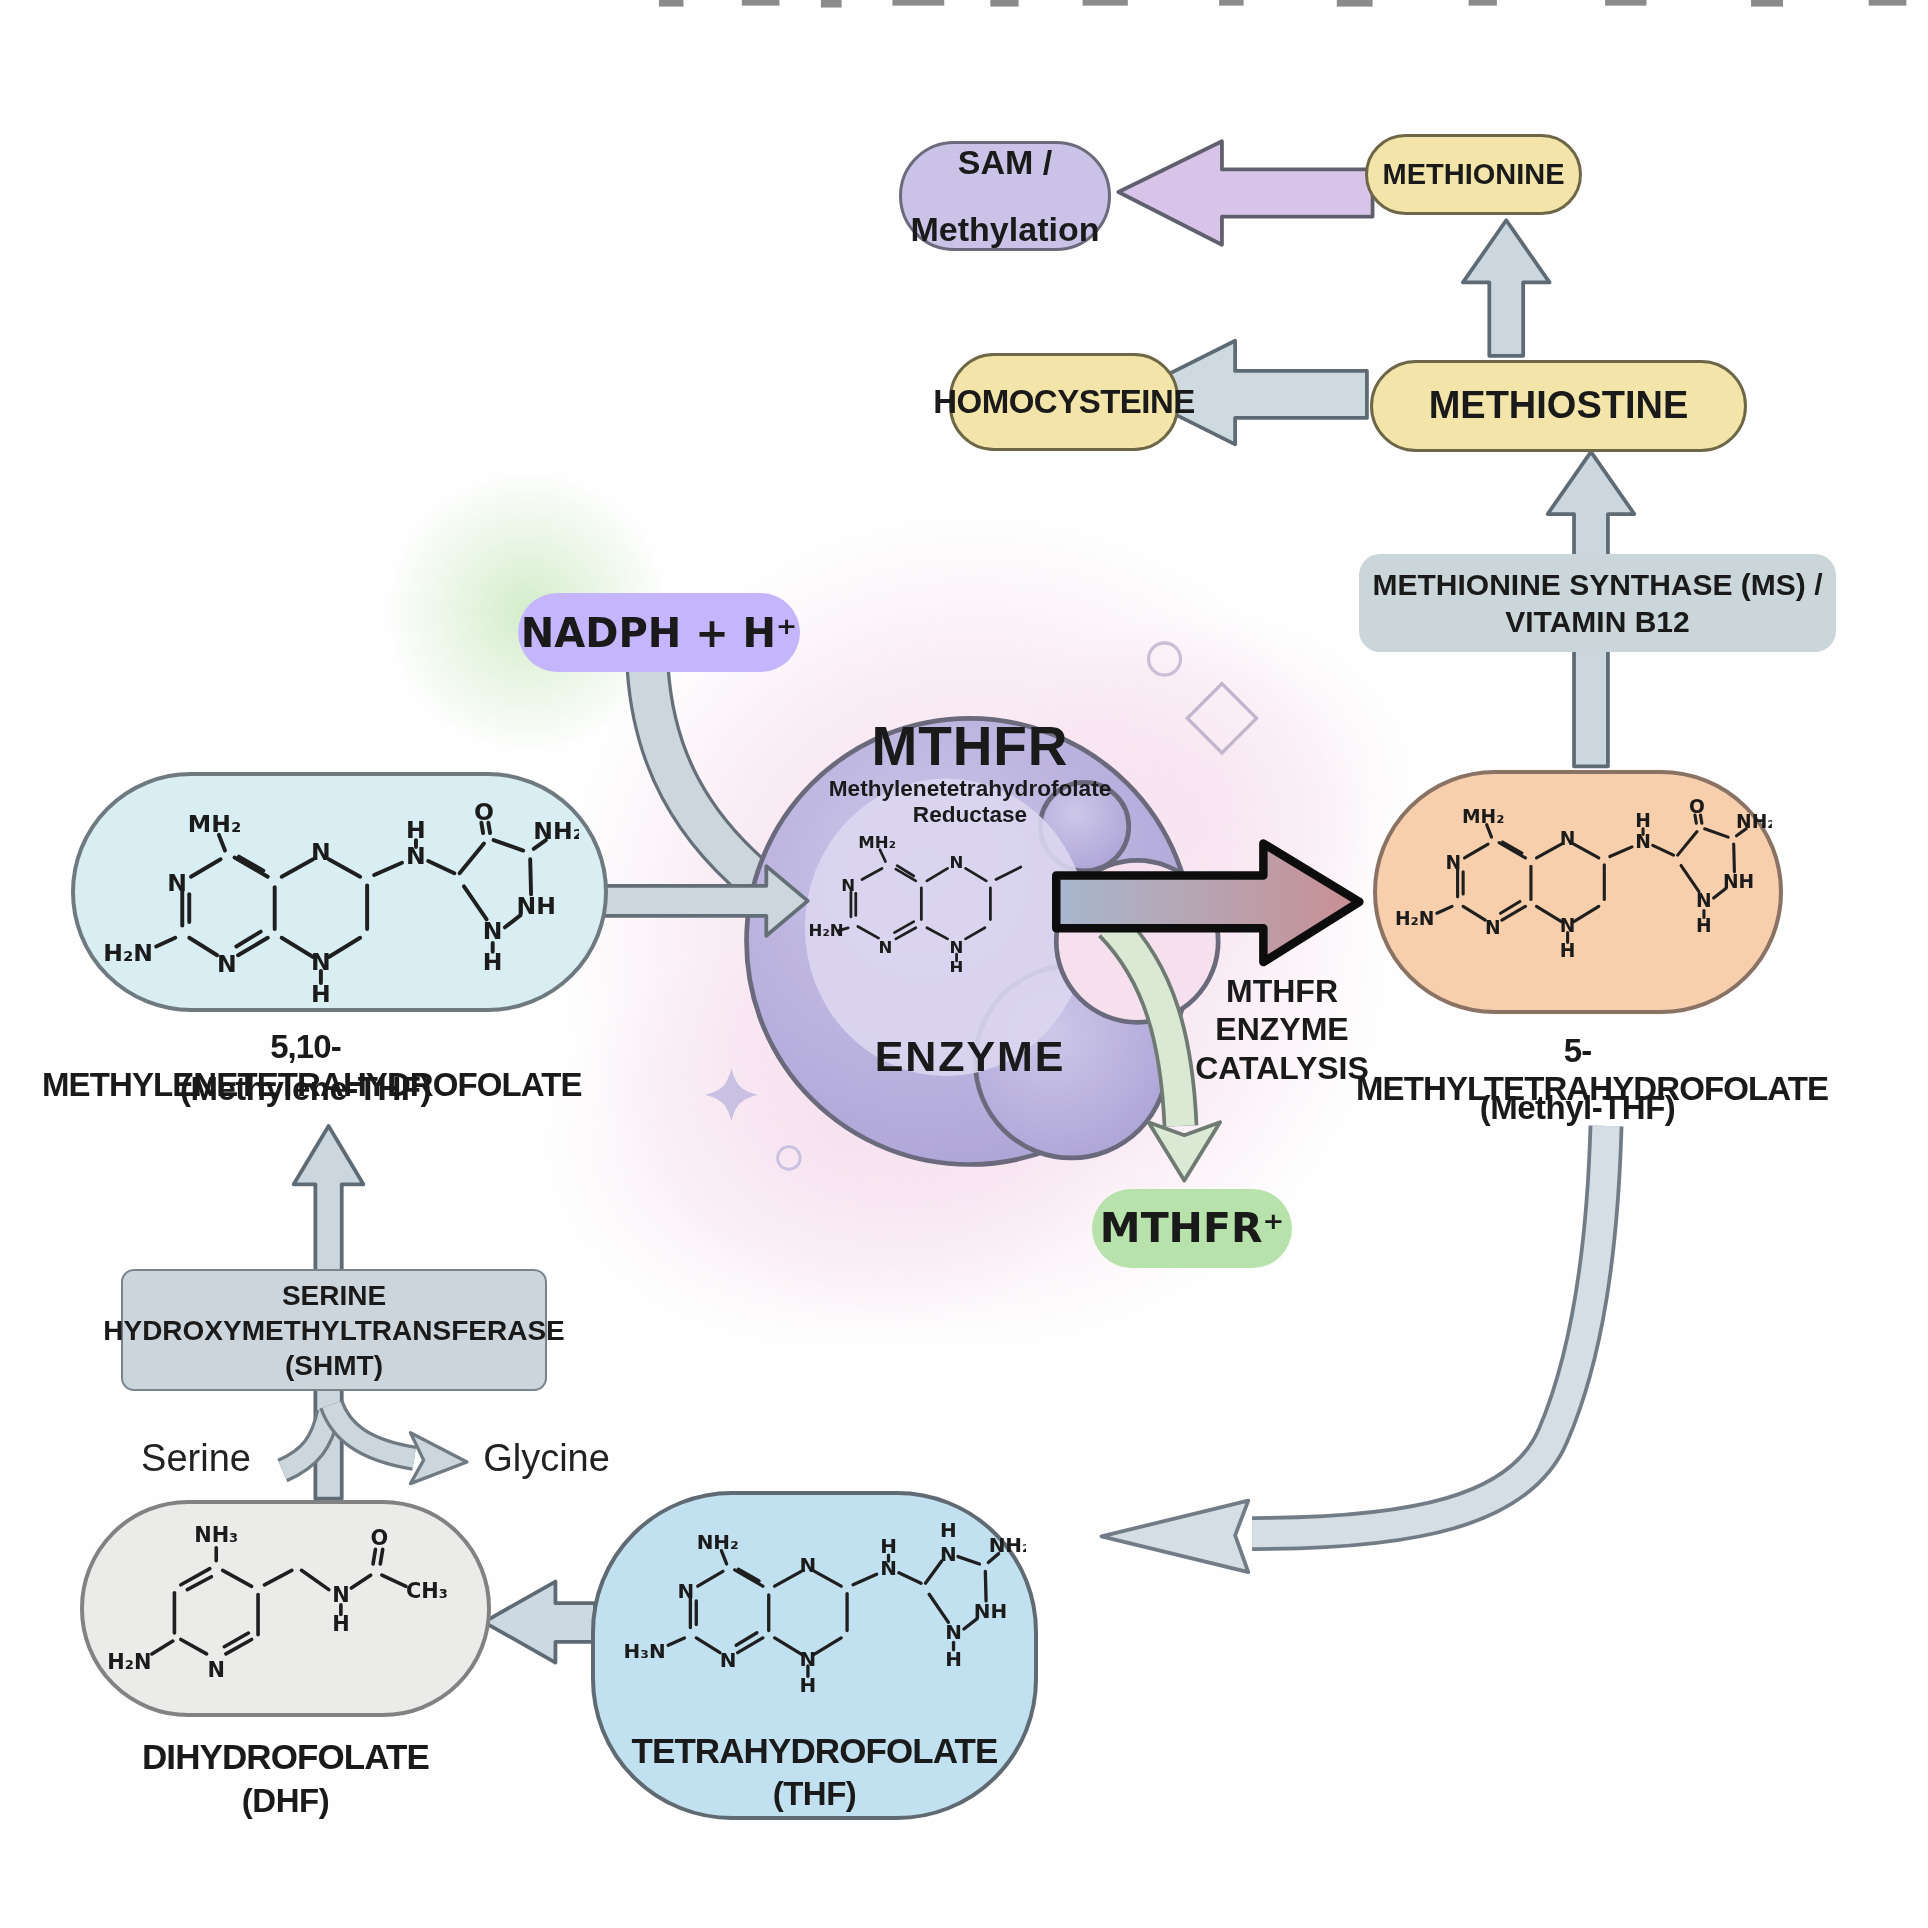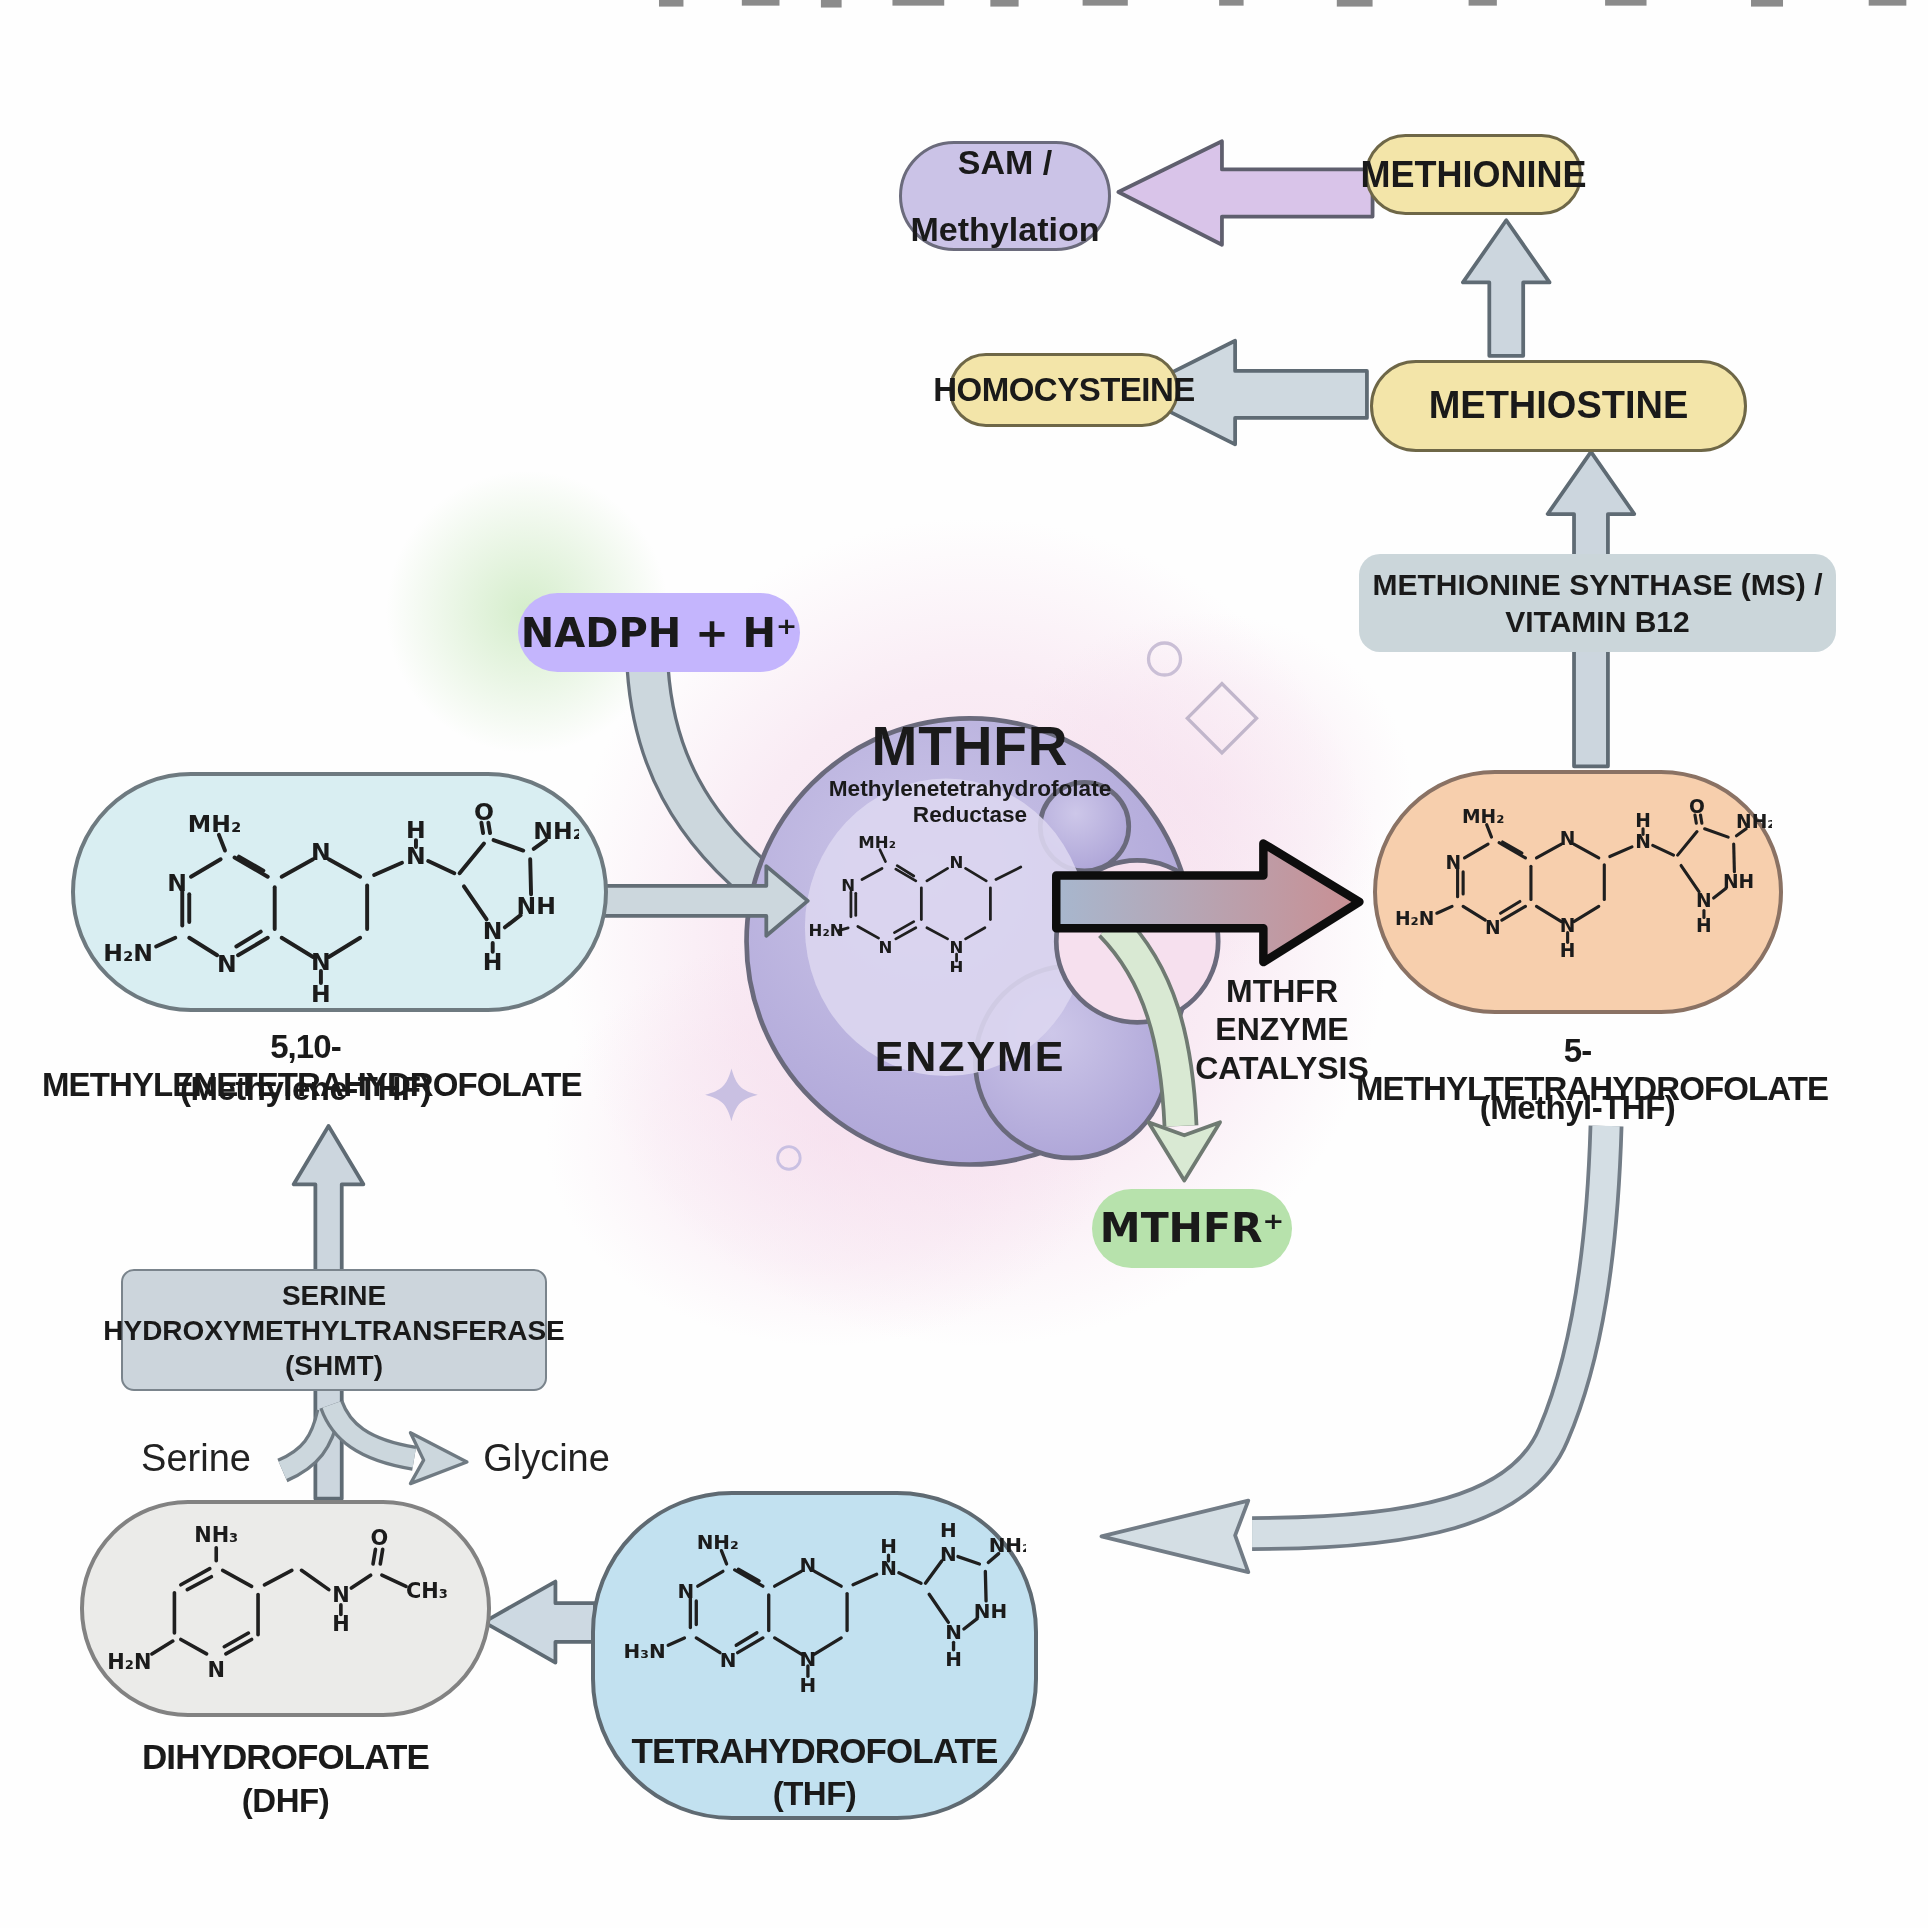--- a/index.html
+++ b/index.html
@@ -8,22 +8,22 @@
     font-family:"Liberation Sans",sans-serif;color:#1a1a1a;overflow:hidden;
   }
   #canvas{position:absolute;left:0;top:0;width:1928px;height:1928px;}
   .abs{position:absolute;box-sizing:border-box;}
   .pill{
     display:flex;align-items:center;justify-content:center;flex-direction:column;
     text-align:center;font-weight:bold;line-height:1.15;gap:28px;
   }
   .chem{font-family:"DejaVu Sans",sans-serif;}
   .pill-sam{left:899px;top:141px;width:212px;height:110px;background:#cbc3e7;border:3.8px solid #6b6b7c;border-radius:55px;font-size:34px;}
-  .pill-methionine{left:1365px;top:134px;width:217px;height:81px;background:#f3e5a9;border:3.8px solid #6e6747;border-radius:41px;font-size:36px;}
-  .pill-homocysteine{left:949px;top:353px;width:230px;height:74px;background:#f3e5a9;border:3.8px solid #6e6747;border-radius:45px;font-size:33px;letter-spacing:-0.5px;}
+  .pill-methionine{left:1365px;top:134px;width:217px;height:81px;background:#f3e5a9;border:3.8px solid #6e6747;border-radius:41px;font-size:29px;}
+  .pill-homocysteine{left:949px;top:353px;width:230px;height:98px;background:#f3e5a9;border:3.8px solid #6e6747;border-radius:45px;font-size:33px;letter-spacing:-0.5px;}
   .pill-methiostine{left:1370px;top:360px;width:377px;height:92px;background:#f3e5a9;border:3.8px solid #6e6747;border-radius:46px;font-size:38px;}
   .pill-nadph{left:518px;top:593px;width:282px;height:79px;background:#c4b5fd;border:none;border-radius:40px;font-size:40px;}
   .pill-nadp{left:1092px;top:1189px;width:200px;height:79px;background:#b7e2ac;border:none;border-radius:40px;font-size:41px;}
   .pill-methylene{left:71px;top:772px;width:537px;height:240px;background:#d9eef2;border:4.7px solid #6e7a80;border-radius:121px;}
   .pill-methyl{left:1373px;top:770px;width:410px;height:244px;background:#f7cfad;border:4.7px solid #8a7264;border-radius:122px;}
   .pill-dhf{left:80px;top:1500px;width:411px;height:217px;background:#ebebe9;border:4.7px solid #828282;border-radius:108px;}
   .pill-thf{left:591px;top:1491px;width:447px;height:329px;background:#c2e1f0;border:4.7px solid #5f6a72;border-radius:141px;}
   .box{
     display:flex;align-items:center;justify-content:center;flex-direction:column;
     text-align:center;font-weight:bold;line-height:1.25;

